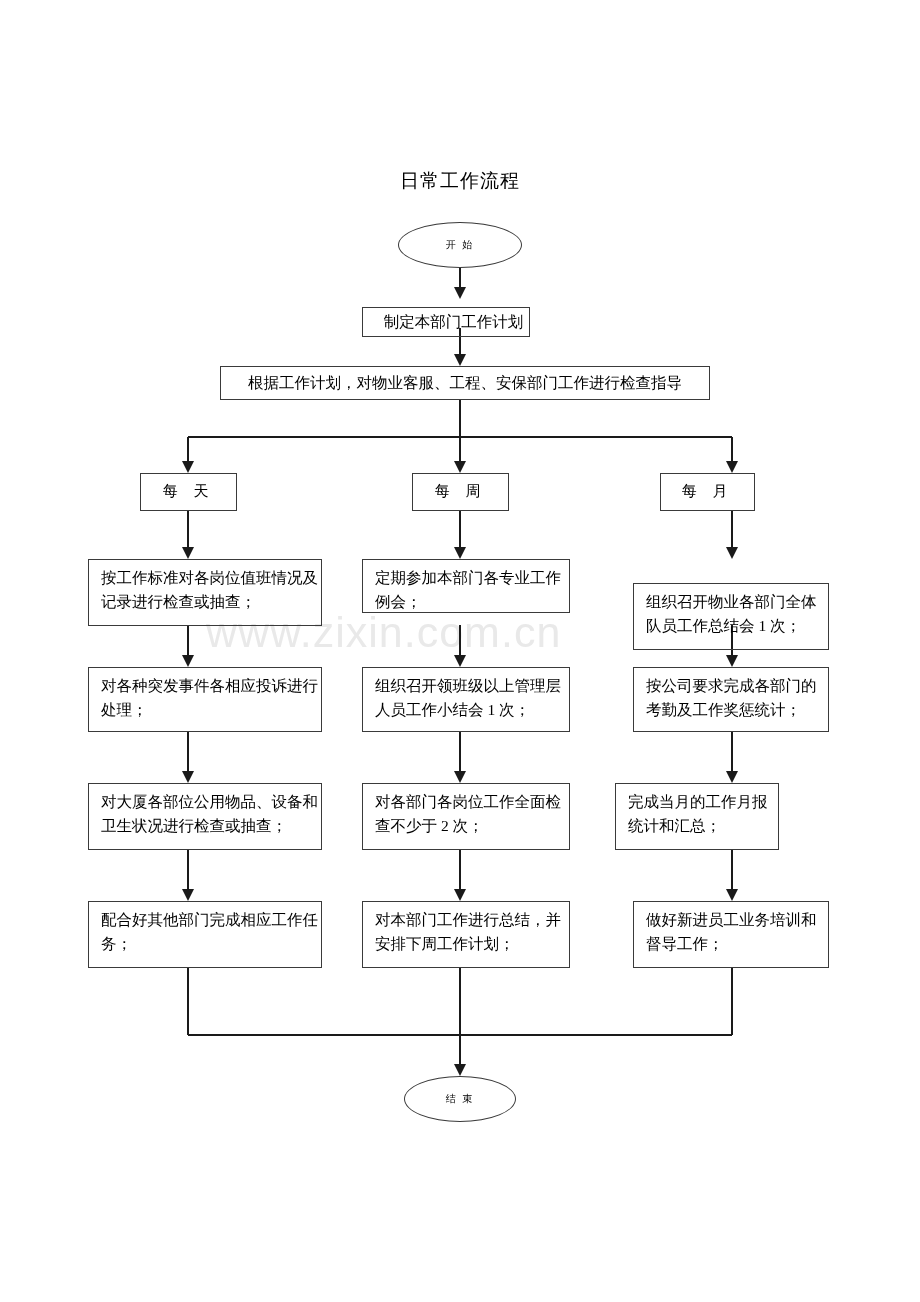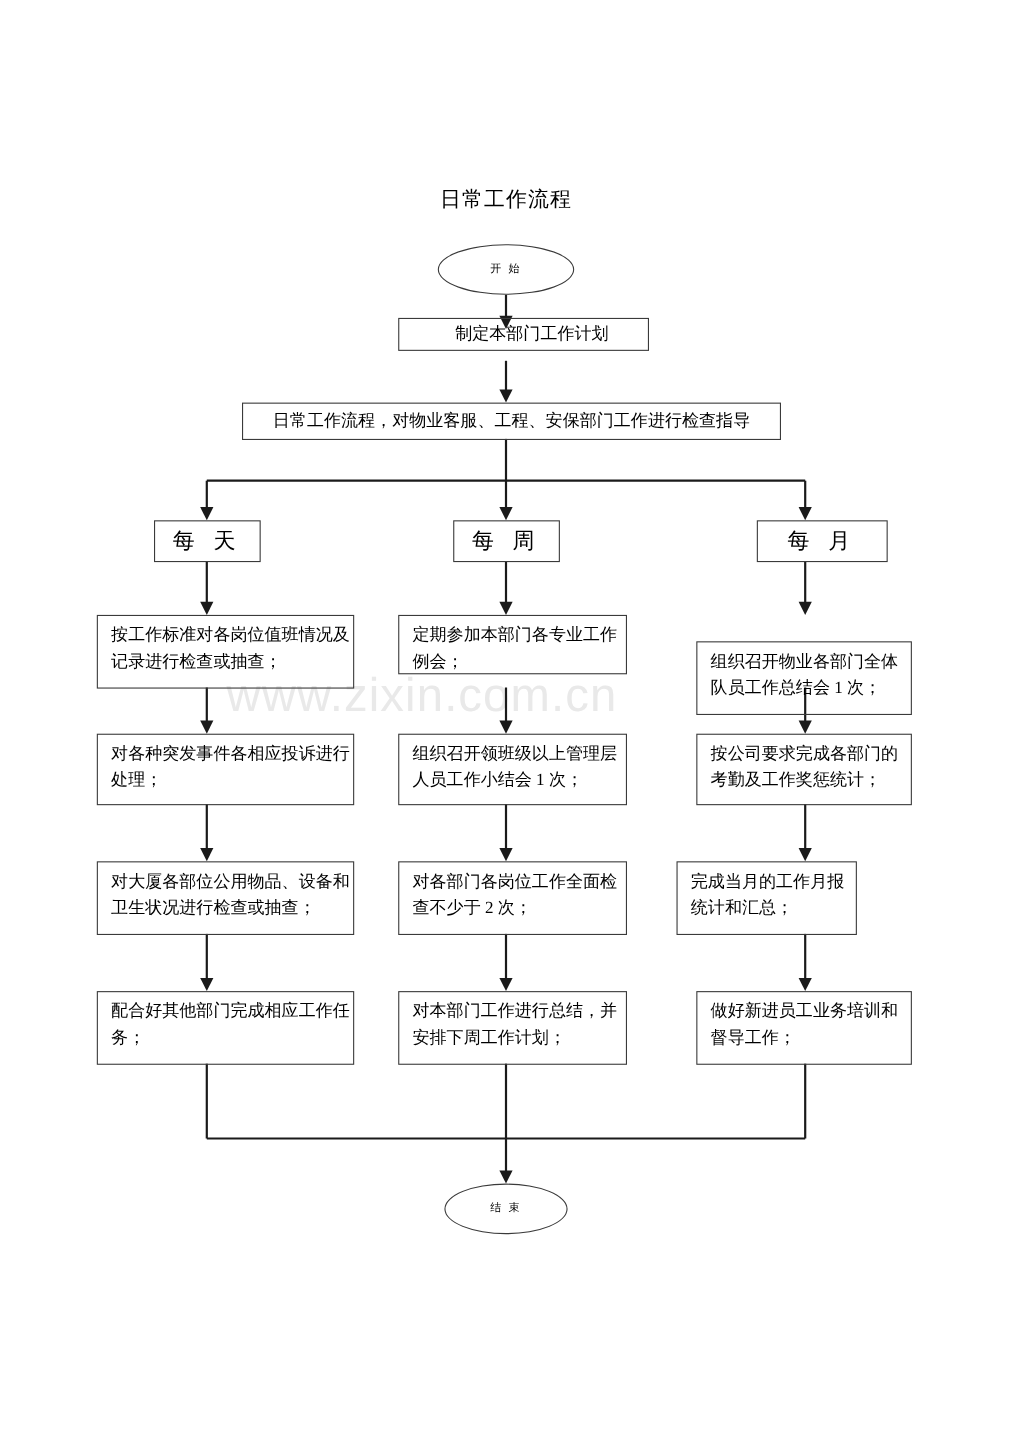--- a/index.html
+++ b/index.html
@@ -66,21 +66,21 @@
     border-radius: 50%;
     display: flex;
     align-items: center;
     justify-content: center;
     text-align: center;
     letter-spacing: 2px;
     font-size: 10px;
   }
   .node.phase {
     letter-spacing: 6px;
-    font-size: 20px;
+    font-size: 15px;
     text-align: right;
   }
   svg.wires {
     position: absolute;
     left: 0;
     top: 0;
     width: 920px;
     height: 1302px;
     z-index: 1;
     pointer-events: none;
@@ -151,35 +151,35 @@
     <line x1="732" y1="967" x2="732" y2="1035"></line>
     <line x1="188" y1="1035" x2="732" y2="1035"></line>
     <line x1="460" y1="967" x2="460" y2="1065"></line>
     <polygon points="460,1076 454,1064 466,1064"></polygon>
   </svg>
 
   <div class="node terminal" style="left:398px; top:222px; width:124px; height:46px;">
     <span>开  始</span>
   </div>
 
-  <div class="node center" style="left:362px; top:289px; width:228px; height:30px;padding-left:15px;">
+  <div class="node center" style="left:362px; top:307px; width:168px; height:30px;padding-left:15px;">
     <span>制定本部门工作计划</span>
   </div>
 
   <div class="node center" style="left:220px; top:366px; width:490px; height:34px;">
-    <span>日常工作流程，对物业客服、工程、安保部门工作进行检查指导</span>
+    <span>根据工作计划，对物业客服、工程、安保部门工作进行检查指导</span>
   </div>
 
   <div class="node center phase" style="left:140px; top:473px; width:97px; height:38px;">
     <span>每  天</span>
   </div>
   <div class="node center phase" style="left:412px; top:473px; width:97px; height:38px;">
     <span>每  周</span>
   </div>
-  <div class="node center phase" style="left:688px; top:473px; width:119px; height:38px;">
+  <div class="node center phase" style="left:660px; top:473px; width:95px; height:38px;">
     <span>每  月</span>
   </div>
 
   <div class="node para" style="left:88px; top:559px; width:234px; height:67px;">
     <span>按工作标准对各岗位值班情况及记录进行检查或抽查；</span>
   </div>
   <div class="node para" style="left:88px; top:667px; width:234px; height:65px;">
     <span>对各种突发事件各相应投诉进行处理；</span>
   </div>
   <div class="node para" style="left:88px; top:901px; width:234px; height:67px;">

